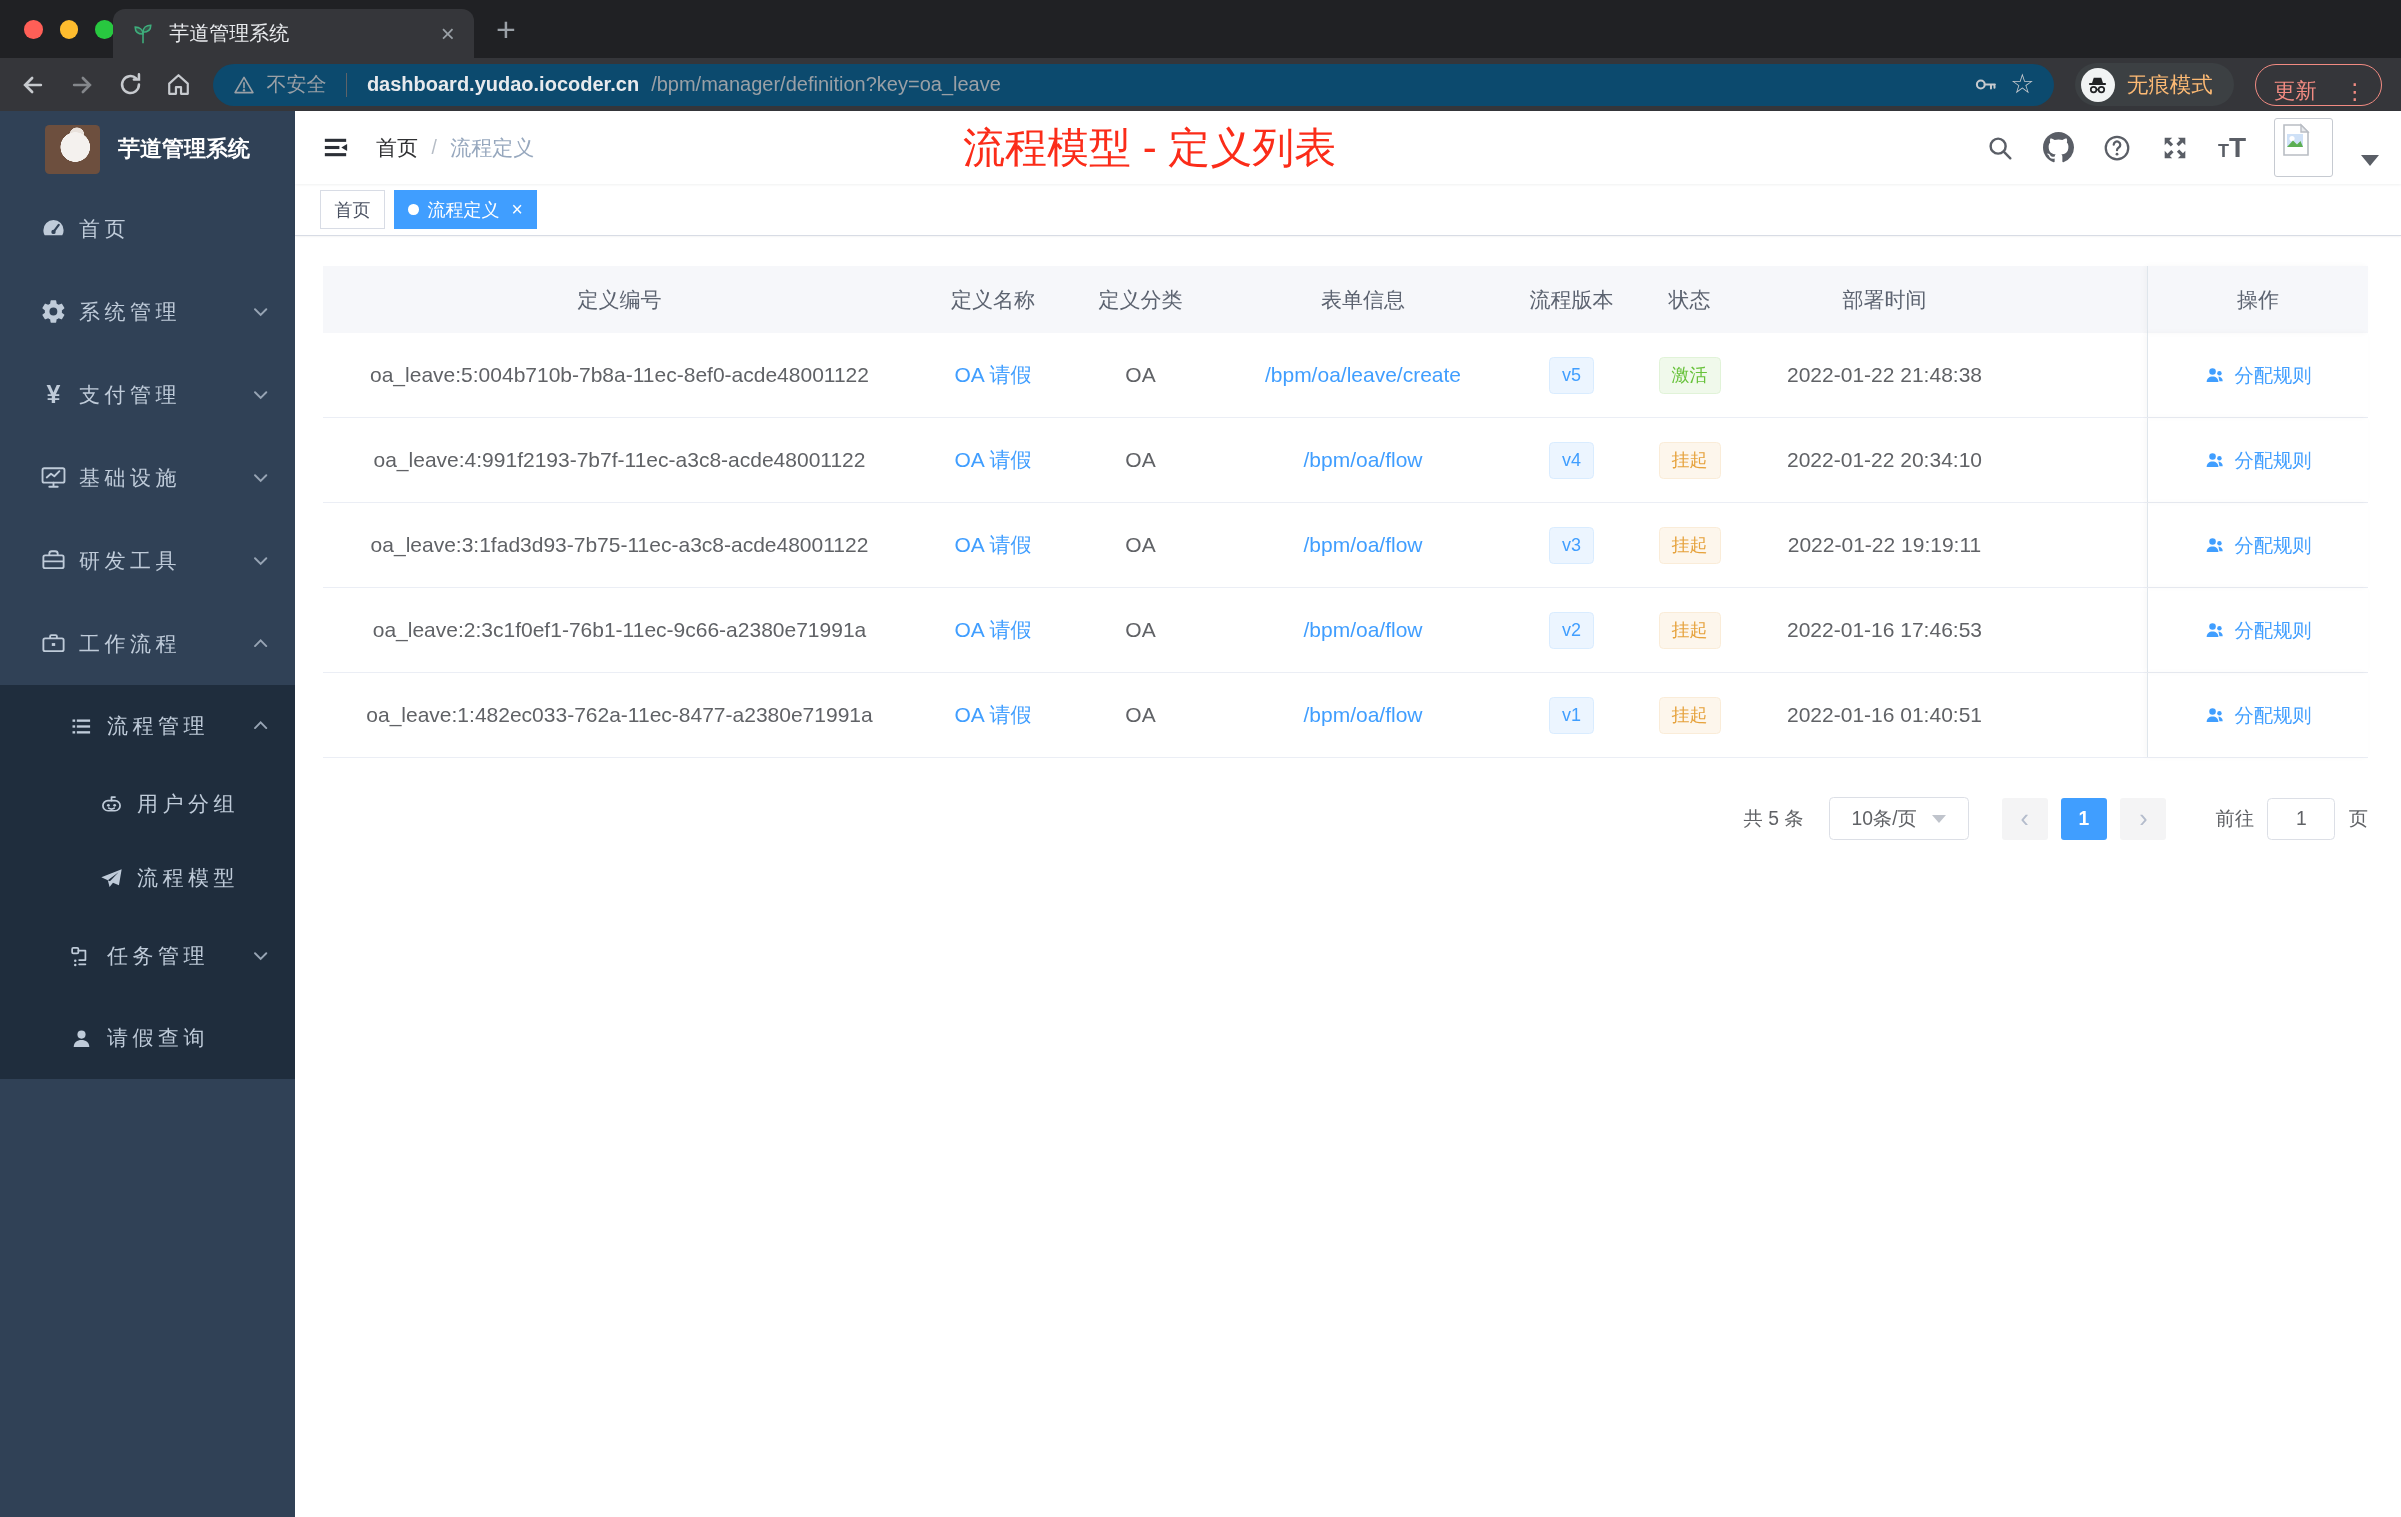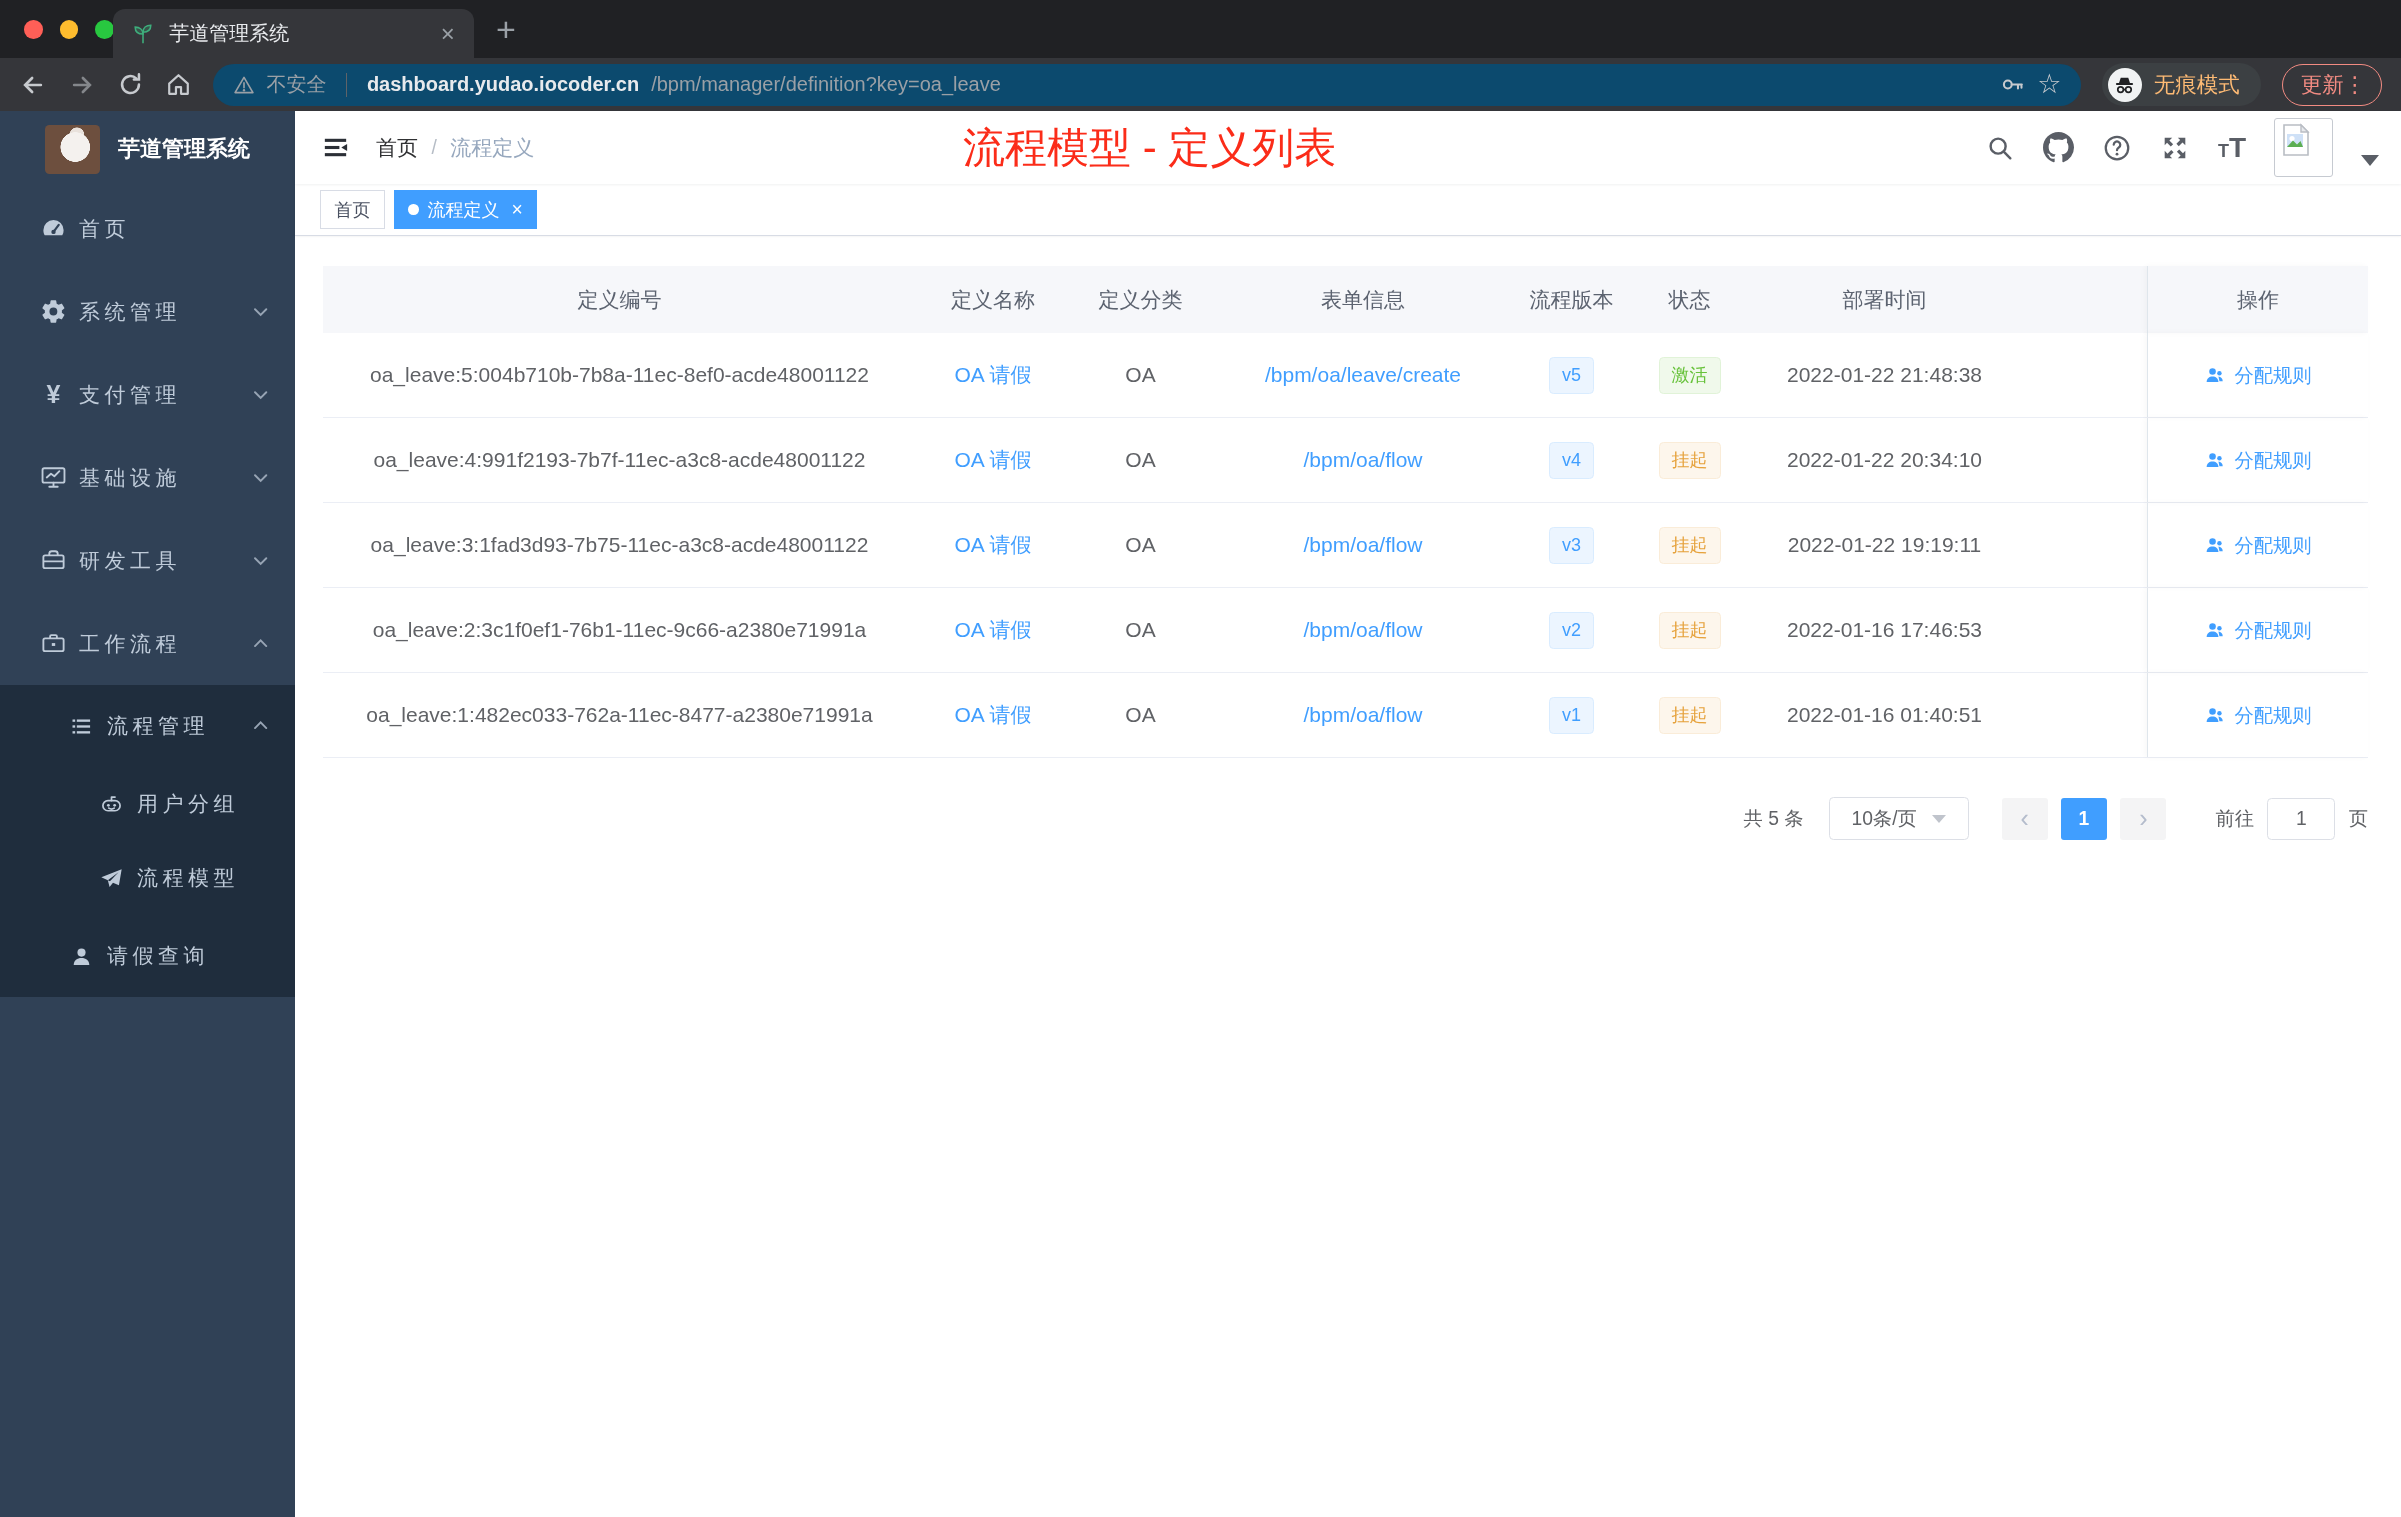--- a/index.html
+++ b/index.html
@@ -25,21 +25,21 @@
     align-items: center; padding: 0 19.3px; gap: 12px; color: #9aa0a6; font-size: 20px; }
   .urlbar .sep { width: 1.5px; height: 24px; background: #5f6368; margin: 0 7.4px; }
   .urlbar .host { color: #e8eaed; font-weight: bold; }
   .urlbar .path { color: #9aa0a6; }
   .urlbar .spacer { flex: 1; }
   .pill-incog { height: 43px; border-radius: 21.5px; background: #3c4043; color: #fdba74; display: flex;
     align-items: center; gap: 12px; padding: 0 21px 0 6px; font-size: 21.5px; flex-shrink: 0; }
   .incog-circle { width: 34px; height: 34px; border-radius: 50%; background: #f1f3f4; display: flex;
     align-items: center; justify-content: center; }
   .pill-update { height: 42px; border-radius: 21px; border: 1.5px solid #f28b82; color: #f28b82;
-    display: flex; align-items: center; gap: 0; padding: 0 15px 0 18px; font-size: 21.5px; flex-shrink: 0; }
+    display: flex; align-items: flex-end; gap: 27px; padding: 0 15px 0 18px; font-size: 21.5px; flex-shrink: 0; }
   .kebab { font-size: 22px; letter-spacing: 0; }
 
   
   .app { position: absolute; top: 111px; bottom: 0; left: 0; right: 0; display: flex; }
   .sidebar { width: 295px; flex-shrink: 0; background: #304156; color: #bfcbd9; }
   .logo { height: 76px; display: flex; align-items: center; padding-left: 45px; gap: 18px; }
   .logo-img { width: 55px; height: 49px; border-radius: 4.5px; flex-shrink: 0;
     background: radial-gradient(circle at 55% 45%, #f4f1ee 0 36%, transparent 37%),
                 radial-gradient(circle at 58% 20%, #e9e2dc 0 14%, transparent 15%),
                 #6d4f3e; }
@@ -330,20 +330,36 @@
       <div class="menu-item lvl2">
         <span class="mico">
           <svg width="25" height="25" viewBox="0 0 32 32" fill="#bfcbd9">
               <path d="M29 4 3 14.5l8.3 3.7L13.5 27l4.4-5.6 7.6 3.1zM11.3 18.2 25 8l-11 11.5z"></path>
             </svg>
         </span>
         <span class="mlabel">流程模型</span>
       </div>
       <div class="menu-item lvl1">
         <span class="mico">
+          <svg width="25" height="25" viewBox="0 0 32 32" fill="none" stroke="#bfcbd9" stroke-width="2.2">
+              <rect x="4" y="5" width="8" height="7" rx="1.5"></rect>
+              <circle cx="8" cy="21.5" r="1.6" fill="#bfcbd9" stroke="none"></circle>
+              <circle cx="8" cy="27" r="1.6" fill="#bfcbd9" stroke="none"></circle>
+              <path d="M12 8.5h9M21 8.5v12M21 20.5h-8M21 26h-8" stroke-linecap="round"></path>
+            </svg>
+        </span>
+        <span class="mlabel">任务管理</span>
+        <span class="chev">
+          <svg width="19.3" height="19.3" viewBox="0 0 24 24" fill="none" stroke="currentColor" stroke-width="2.4" stroke-linecap="round">
+              <path d="M5 9l7 7 7-7"></path>
+            </svg>
+        </span>
+      </div>
+      <div class="menu-item lvl1">
+        <span class="mico">
           <svg width="25" height="25" viewBox="0 0 32 32" fill="#bfcbd9">
               <circle cx="16" cy="11" r="5.2"></circle>
               <path d="M6 27c0-6 4.6-9.2 10-9.2S26 21 26 27z"></path>
             </svg>
         </span>
         <span class="mlabel">请假查询</span>
       </div>
     </div>
   </aside>
 

